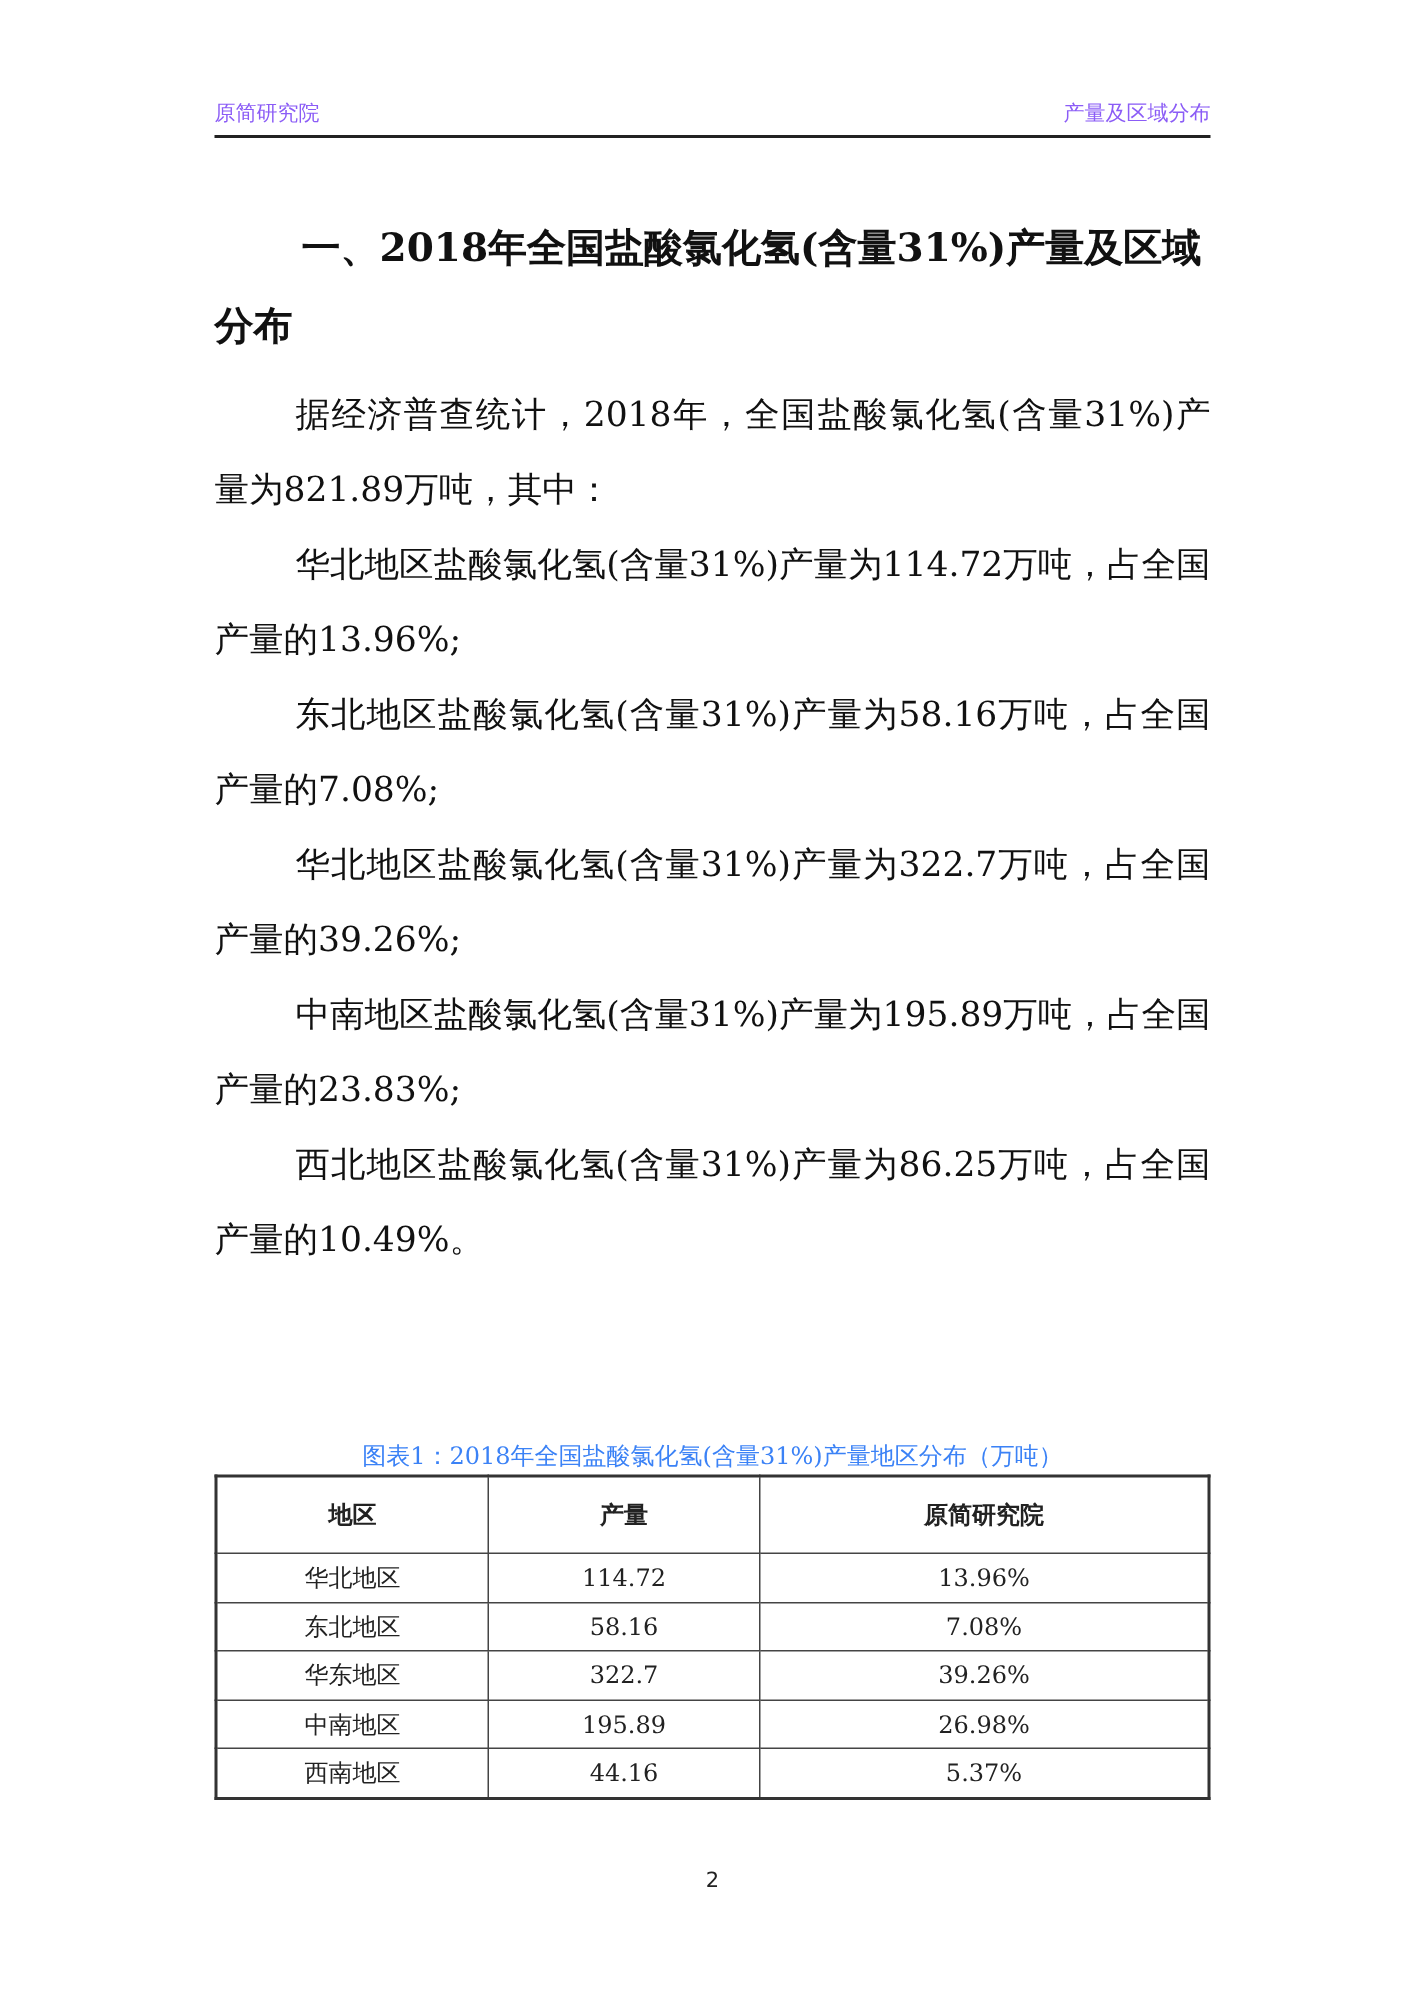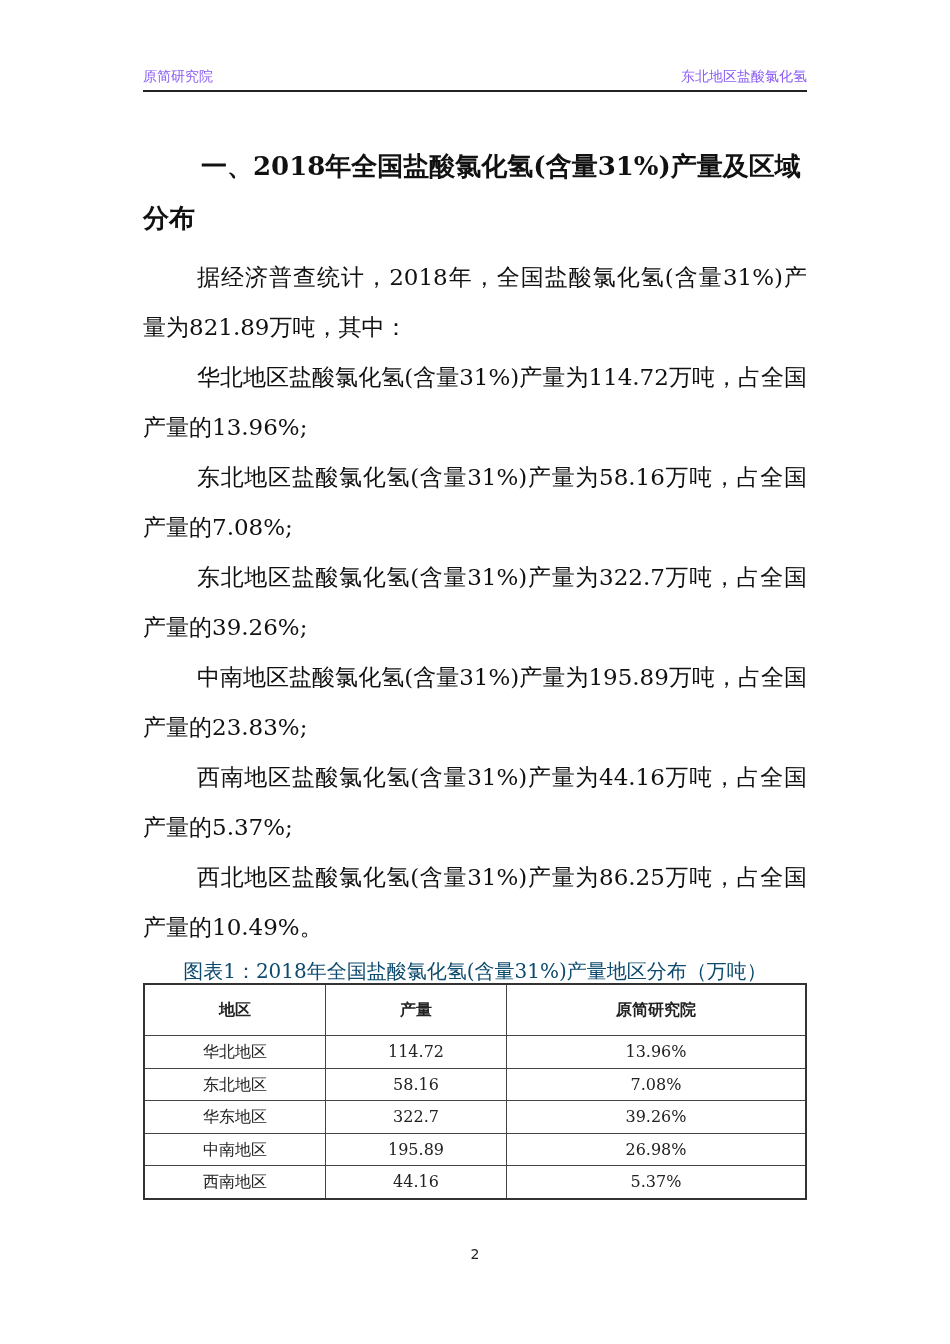--- a/index.html
+++ b/index.html
@@ -63,23 +63,23 @@
       text-indent: 54px;
       text-align: justify;
       text-align-last: left;
     }
     .caption {
       position: absolute;
       left: 143px;
       top: 960px;
       width: 664px;
       text-align: center;
-      font-size: 20px;
+      font-size: 16px;
       line-height: 22px;
-      color: #0c4a6e;
+      color: #3b82f6;
     }
     table.region-table {
       position: absolute;
       left: 143px;
       top: 983px;
       width: 664px;
       border-collapse: collapse;
       font-size: 16px;
       color: #222222;
     }
@@ -115,32 +115,31 @@
       font-family: "DejaVu Sans", "Liberation Sans", sans-serif;
       font-size: 14px;
       color: #222222;
     }
   </style>
 </head>
 <body>
 
 <div class="page-header">
   <span class="left">原简研究院</span>
-  <span class="right">东北地区盐酸氯化氢</span>
+  <span class="right">产量及区域分布</span>
 </div>
 
 <h1 class="section-title">一、2018年全国盐酸氯化氢(含量31%)产量及区域分布</h1>
 
 <div class="body-text">
   <p>据经济普查统计，2018年，全国盐酸氯化氢(含量31%)产量为821.89万吨，其中：</p>
   <p>华北地区盐酸氯化氢(含量31%)产量为114.72万吨，占全国产量的13.96%;</p>
   <p>东北地区盐酸氯化氢(含量31%)产量为58.16万吨，占全国产量的7.08%;</p>
-  <p>东北地区盐酸氯化氢(含量31%)产量为322.7万吨，占全国产量的39.26%;</p>
+  <p>华北地区盐酸氯化氢(含量31%)产量为322.7万吨，占全国产量的39.26%;</p>
   <p>中南地区盐酸氯化氢(含量31%)产量为195.89万吨，占全国产量的23.83%;</p>
-  <p>西南地区盐酸氯化氢(含量31%)产量为44.16万吨，占全国产量的5.37%;</p>
   <p>西北地区盐酸氯化氢(含量31%)产量为86.25万吨，占全国产量的10.49%。</p>
 </div>
 
 <div class="caption">图表1：2018年全国盐酸氯化氢(含量31%)产量地区分布（万吨）</div>
 
 <table class="region-table">
   <thead>
     <tr>
       <th class="col-region">地区</th>
       <th class="col-output">产量</th>

